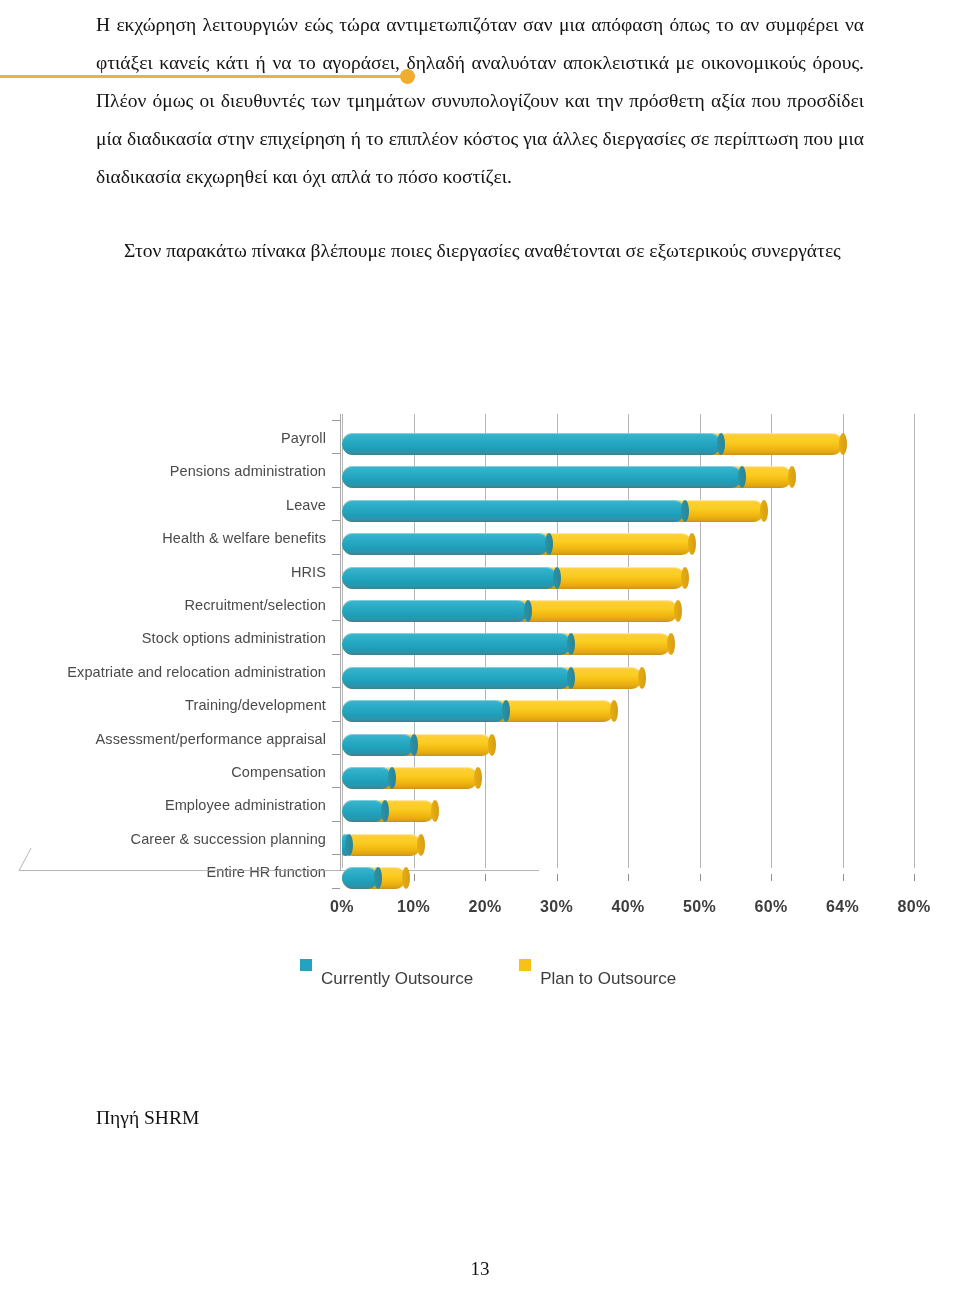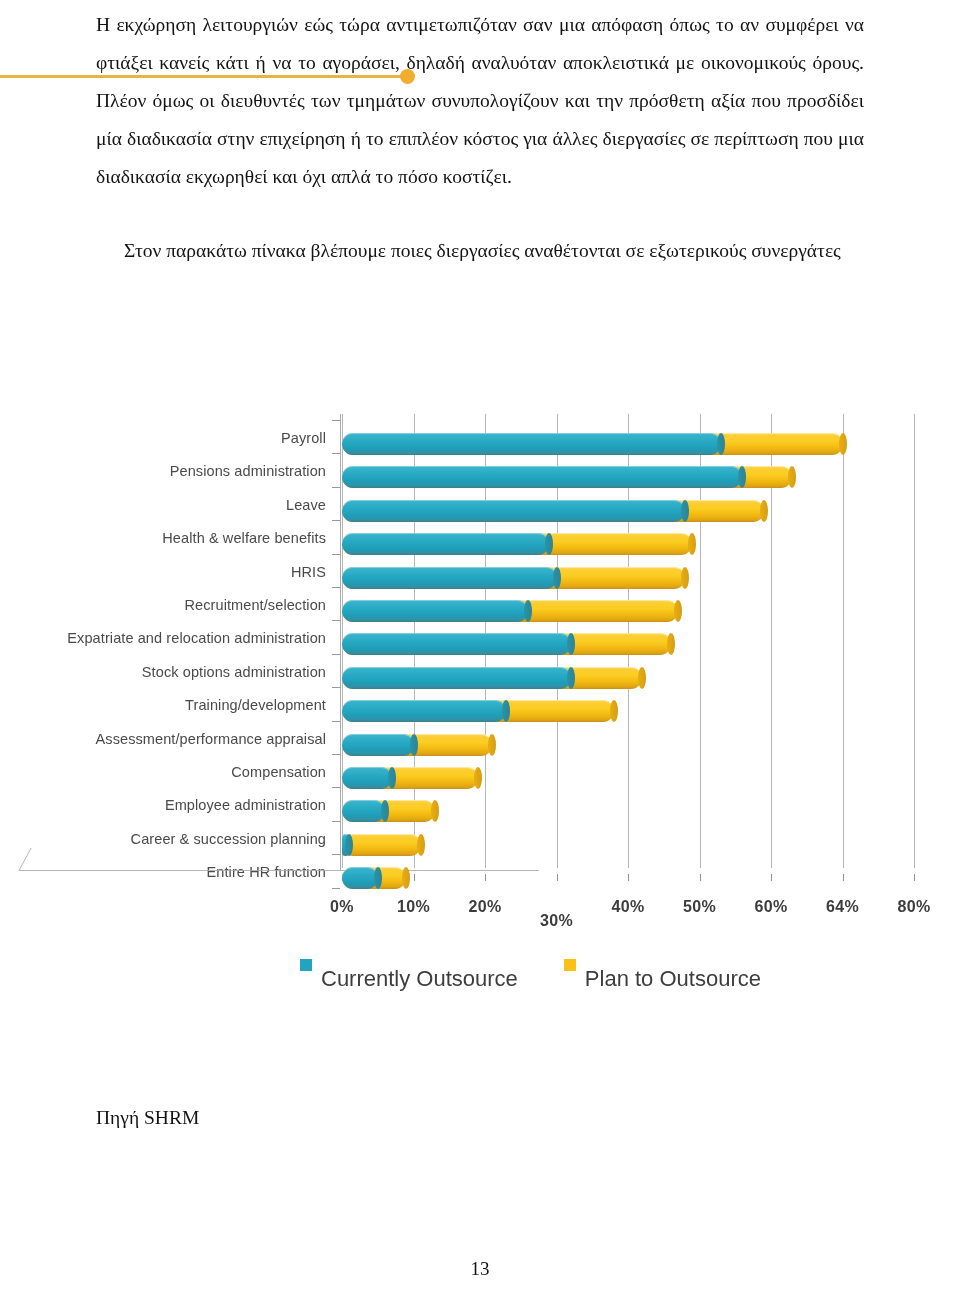--- a/index.html
+++ b/index.html
@@ -129,21 +129,21 @@
   .legend{
     position:absolute;left:300px;top:952px;width:420px;height:26px;
     display:flex;align-items:center;
   }
   .legend-item{display:flex;align-items:center;margin-right:46px;}
   .legend-swatch{
     width:12px;height:12px;margin-right:9px;display:inline-block;
   }
   .legend-text{
     font-family:"Liberation Sans", sans-serif;
-    font-size:22px;color:#3d3d3d;white-space:nowrap;margin-top:27px;
+    font-size:17px;color:#3d3d3d;white-space:nowrap;margin-top:27px;
   }
 
   
   .source{
     position:absolute;left:96px;top:1107px;
     font-family:"Liberation Serif", serif;
     font-size:19.5px;color:#131313;
   }
   .page-num{
     position:absolute;left:0;top:1258px;width:960px;
@@ -166,22 +166,22 @@
 <div class="chart-wrap">
   <div class="chart-inner">
 
     <div class="cat-labels">
         <div class="cat-label">Payroll</div>
         <div class="cat-label">Pensions administration</div>
         <div class="cat-label">Leave</div>
         <div class="cat-label">Health &amp; welfare benefits</div>
         <div class="cat-label">HRIS</div>
         <div class="cat-label">Recruitment/selection</div>
+        <div class="cat-label">Stock options administration</div>
         <div class="cat-label">Expatriate and relocation administration</div>
-        <div class="cat-label">Stock options administration</div>
         <div class="cat-label">Training/development</div>
         <div class="cat-label">Assessment/performance appraisal</div>
         <div class="cat-label">Compensation</div>
         <div class="cat-label">Employee administration</div>
         <div class="cat-label">Career &amp; succession planning</div>
         <div class="cat-label">Entire HR function</div>
       </div>
 
     <div class="plot">
       <div class="axis-left"></div>
@@ -344,21 +344,21 @@
         <div class="tick" style="left: 500.5px;"></div>
         <div class="tick" style="left: 572px;"></div>
       </div>
   </div>
 </div>
 
 <div class="xtick-labels">
     <div class="xtl" style="left: 42px;">0%</div>
     <div class="xtl" style="left: 113.5px;">10%</div>
     <div class="xtl" style="left: 185px;">20%</div>
-    <div class="xtl" style="left: 256.5px; margin-top: 14px;">30%</div>
+    <div class="xtl" style="left: 256.5px;">30%</div>
     <div class="xtl" style="left: 328px;">40%</div>
     <div class="xtl" style="left: 399.5px;">50%</div>
     <div class="xtl" style="left: 471px;">60%</div>
     <div class="xtl" style="left: 542.5px;">64%</div>
     <div class="xtl" style="left: 614px; text-align: right;">80%</div>
   </div>
 
 <div class="legend">
     <div class="legend-item">
       <span class="legend-swatch" style="background: rgb(34, 164, 191);"></span>

